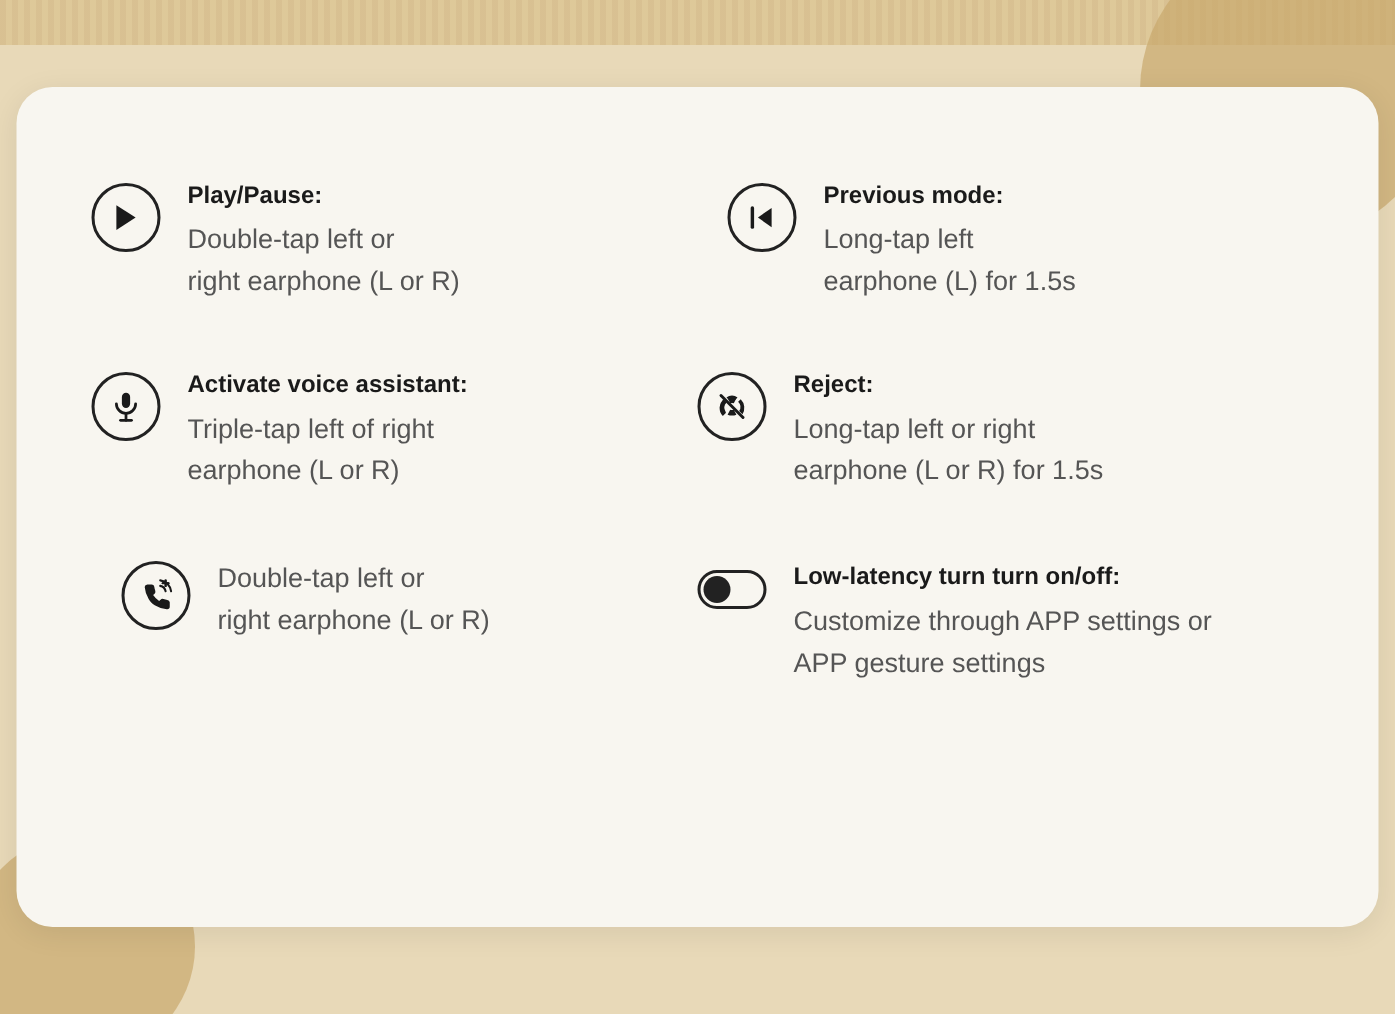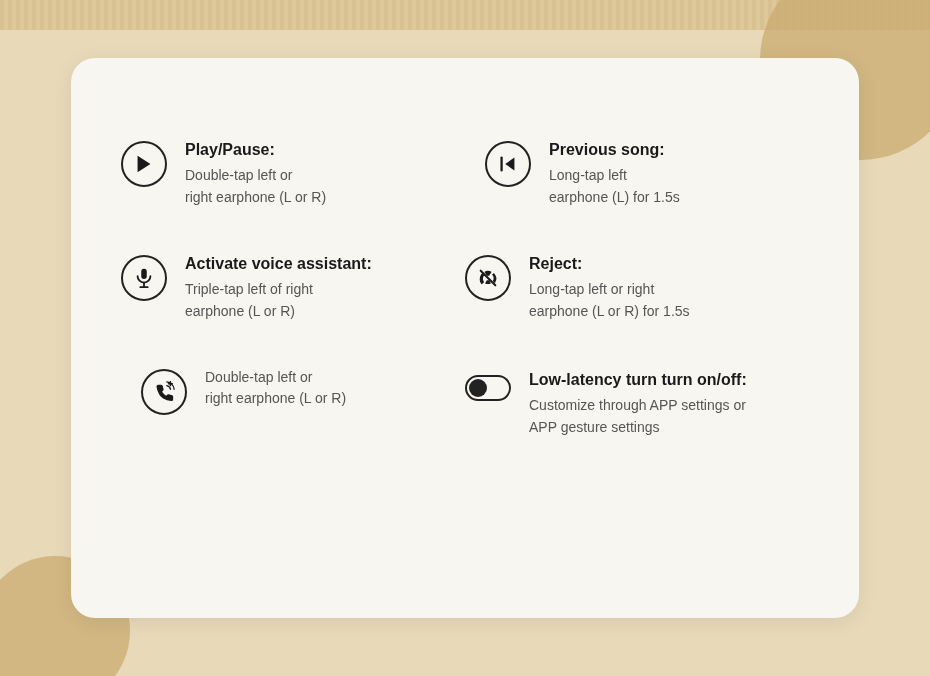--- a/index.html
+++ b/index.html
@@ -49,22 +49,22 @@
         90deg,
         #c9a86c 0px, #c9a86c 4px,
         #d4b87a 4px, #d4b87a 8px
       );
       opacity: 0.5;
     }
 
     .card {
       background: #f8f6f0;
       border-radius: 24px;
-      padding: 59px 50px;
-      width: 788px;
+      padding: 40px 50px;
+      width: 908px;
       min-height: 560px;
       position: relative;
       z-index: 1;
       box-shadow: 0 4px 20px rgba(0,0,0,0.08);
     }
 
     .grid {
       display: grid;
       grid-template-columns: 1fr 1fr;
       gap: 0;
@@ -102,21 +102,21 @@
 
     .item-title {
       font-size: 16px;
       font-weight: 700;
       color: #1a1a1a;
       line-height: 1.4;
       margin-bottom: 4px;
     }
 
     .item-desc {
-      font-size: 14px;
+      font-size: 18px;
       font-weight: 400;
       color: #555;
       line-height: 1.55;
     }
 
     
     .toggle-icon {
       width: 46px;
       height: 26px;
       border-radius: 13px;
@@ -160,21 +160,21 @@
     </div>
 
     <div class="item item-right">
       <div class="icon-circle">
         <svg viewBox="0 0 24 24" fill="none" stroke="#1a1a1a" stroke-width="2" stroke-linecap="round" stroke-linejoin="round">
           <polygon points="19,5 9,12 19,19" fill="#1a1a1a" stroke="none"></polygon>
           <line x1="5" y1="5" x2="5" y2="19" stroke="#1a1a1a" stroke-width="2.5"></line>
         </svg>
       </div>
       <div class="text-block">
-        <div class="item-title">Previous song:</div>
+        <div class="item-title">Previous mode:</div>
         <div class="item-desc">Long-tap left<br>earphone (L) for 1.5s</div>
       </div>
     </div>
 
     <div class="item">
       <div class="icon-circle">
         <svg viewBox="0 0 24 24" fill="none" stroke="#1a1a1a" stroke-width="2" stroke-linecap="round" stroke-linejoin="round">
           <rect x="9" y="2" width="6" height="11" rx="3" fill="#1a1a1a" stroke="none"></rect>
           <path d="M5 10c0 3.866 3.134 7 7 7s7-3.134 7-7" stroke="#1a1a1a" stroke-width="2" fill="none"></path>
           <line x1="12" y1="17" x2="12" y2="22" stroke="#1a1a1a" stroke-width="2"></line>

